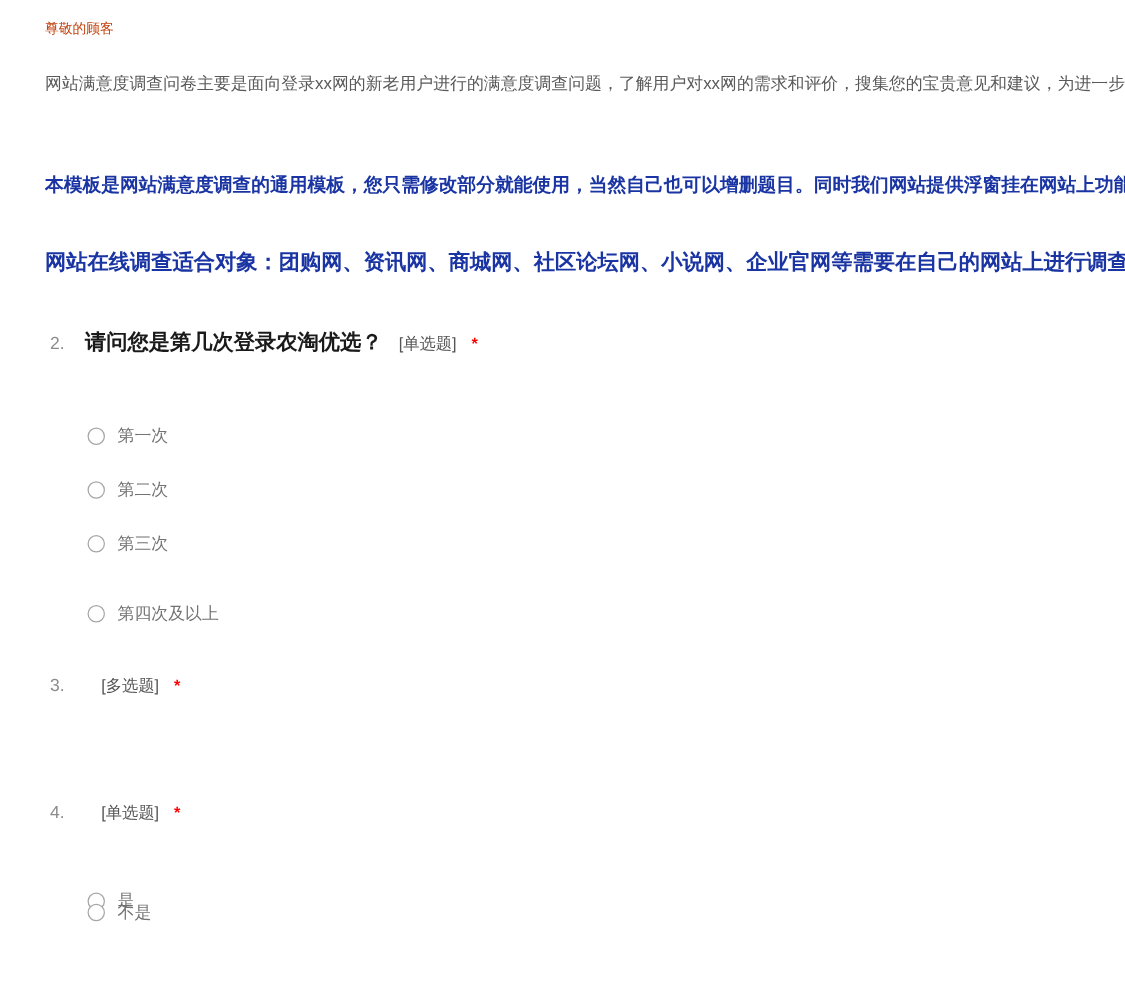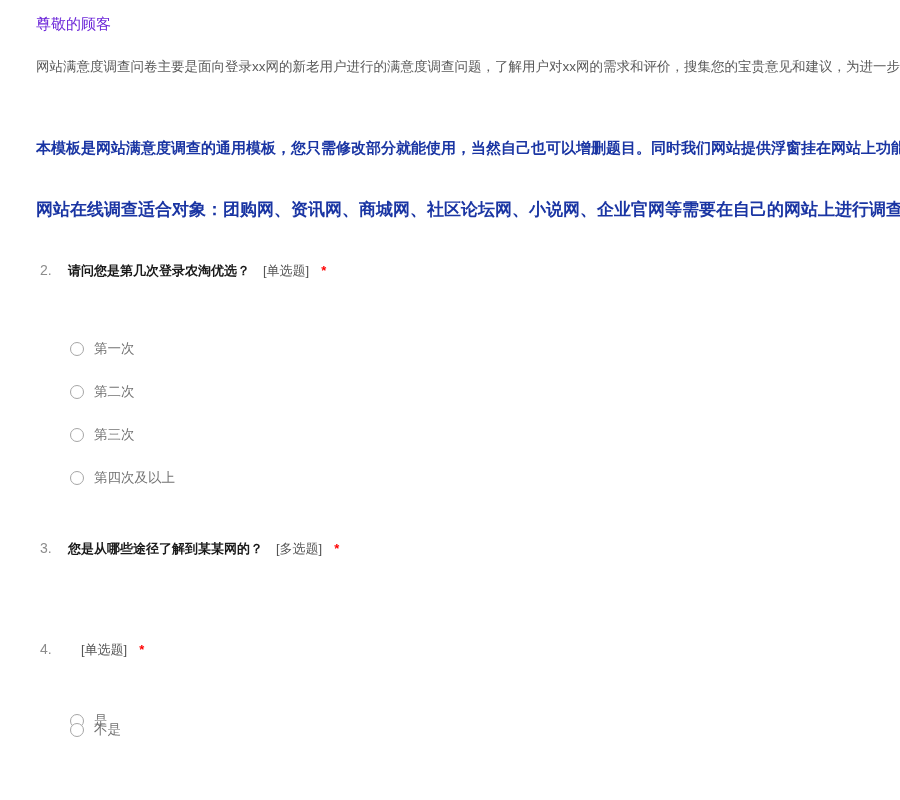--- a/index.html
+++ b/index.html
@@ -13,21 +13,21 @@
     overflow: hidden;
     font-family: "Liberation Sans", "DejaVu Sans", sans-serif;
   }
   .page {
     position: relative;
     width: 900px; height: 800px;
     background: #fff;
   }
   .greeting {
     position: absolute; left: 36px; top: 15px;
-    font-size: 15px; color: #6d28d9;
+    font-size: 11px; color: #c2410c;
   }
   .intro {
     position: absolute; left: 36px; top: 58px; right: 0;
     font-size: 13.5px; color: #595959;
     white-space: nowrap; overflow: hidden;
   }
   .note-small {
     position: absolute; left: 36px; top: 139px; right: 0;
     font-size: 15px; font-weight: bold; color: var(--blue);
     white-space: nowrap; overflow: hidden;
@@ -40,21 +40,21 @@
   .question {
     position: absolute; left: 40px; right: 0;
     display: flex; align-items: baseline;
     white-space: nowrap;
   }
   .q-num {
     font-size: 14px; color: #8c8c8c;
     width: 28px; flex: 0 0 28px;
   }
   .q-title {
-    font-size: 13px; font-weight: bold; color: #1a1a1a;
+    font-size: 17px; font-weight: bold; color: #1a1a1a;
   }
   .q-tag {
     font-size: 13px; color: #555555; margin-left: 13px; text-align: center;
   }
   .q-star {
     font-size: 13px; font-weight: bold; color: var(--red);
     margin-left: 12px;
   }
   .option {
     position: absolute; left: 70px;
@@ -68,21 +68,21 @@
   }
   .opt-label {
     margin-left: 10px;
     font-size: 13.5px; color: #737373;
   }
   
   #q2 { top: 262px; }
   #q2-opt0 { top: 340px; }
   #q2-opt1 { top: 383px; }
   #q2-opt2 { top: 426px; }
-  #q2-opt3 { top: 469px; }
+  #q2-opt3 { top: 482px; }
   #q3 { top: 540px; }
   #q4 { top: 641px; }
   #q4-opt0 { top: 712px; }
   #q4-opt1 { top: 721px; }
 </style>
 </head>
 <body>
 
 <div class="page">
 
@@ -112,21 +112,20 @@
     <span class="radio"></span>
     <span class="opt-label">第三次</span>
   </div>
   <div class="option" id="q2-opt3">
     <span class="radio"></span>
     <span class="opt-label">第四次及以上</span>
   </div>
 
   <div class="question" id="q3">
     <span class="q-num">3.</span>
-    <span class="q-title">您是从哪些途径了解到某某网的？</span>
     <span class="q-tag">[多选题]</span>
     <span class="q-star">*</span>
   </div>
 
   <div class="question" id="q4">
     <span class="q-num">4.</span>
     <span class="q-tag">[单选题]</span>
     <span class="q-star">*</span>
   </div>
   <div class="option" id="q4-opt0">

